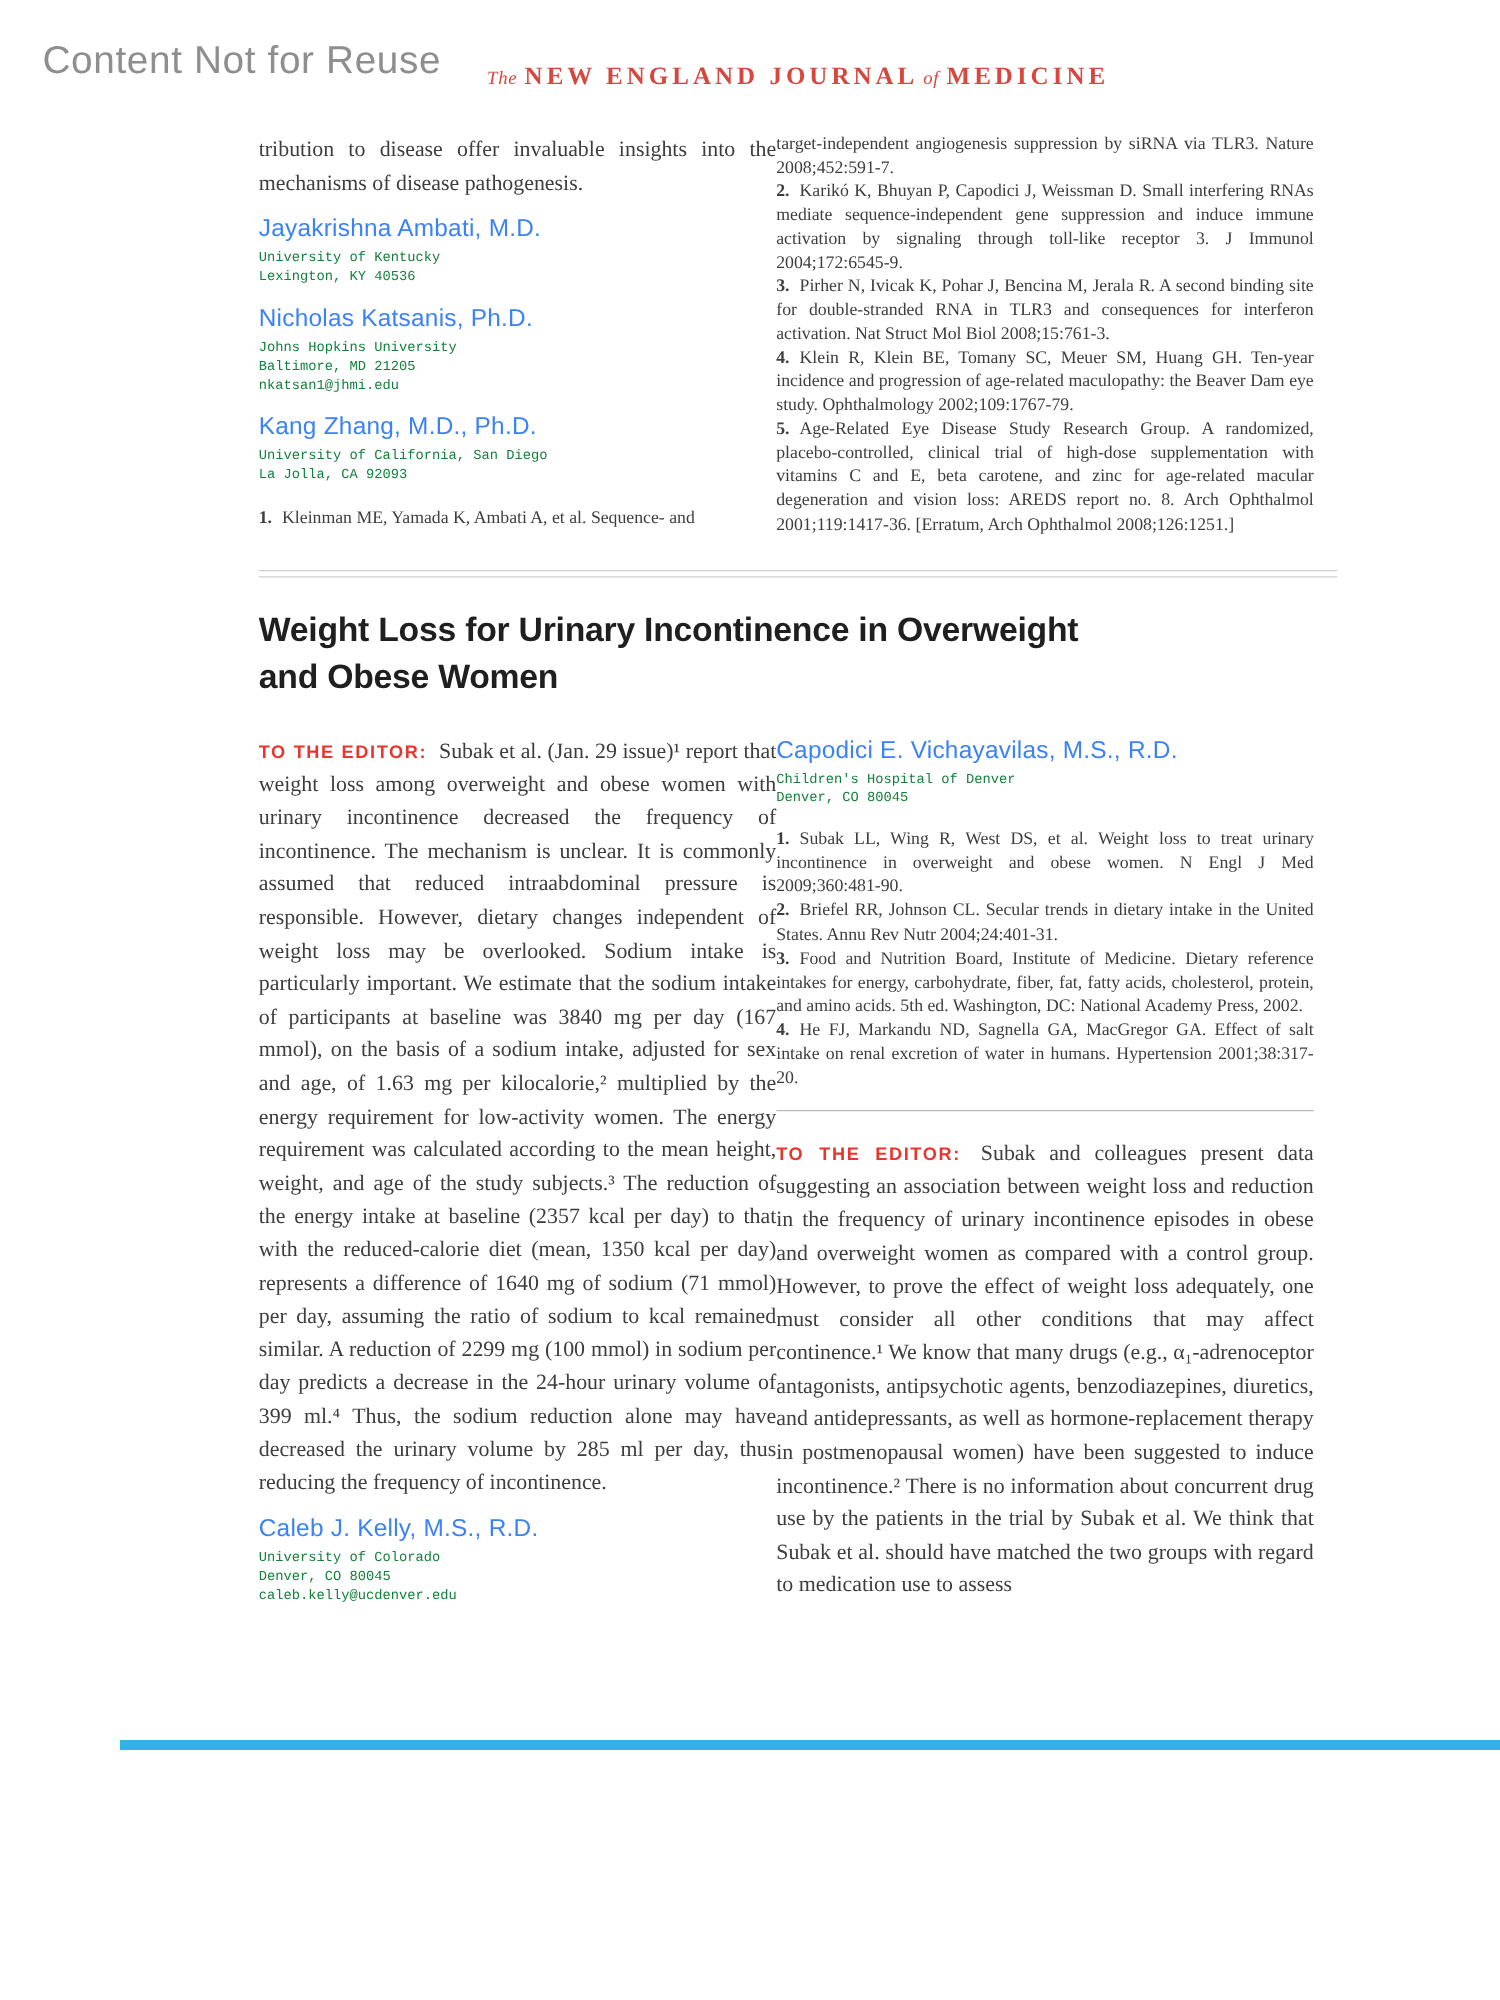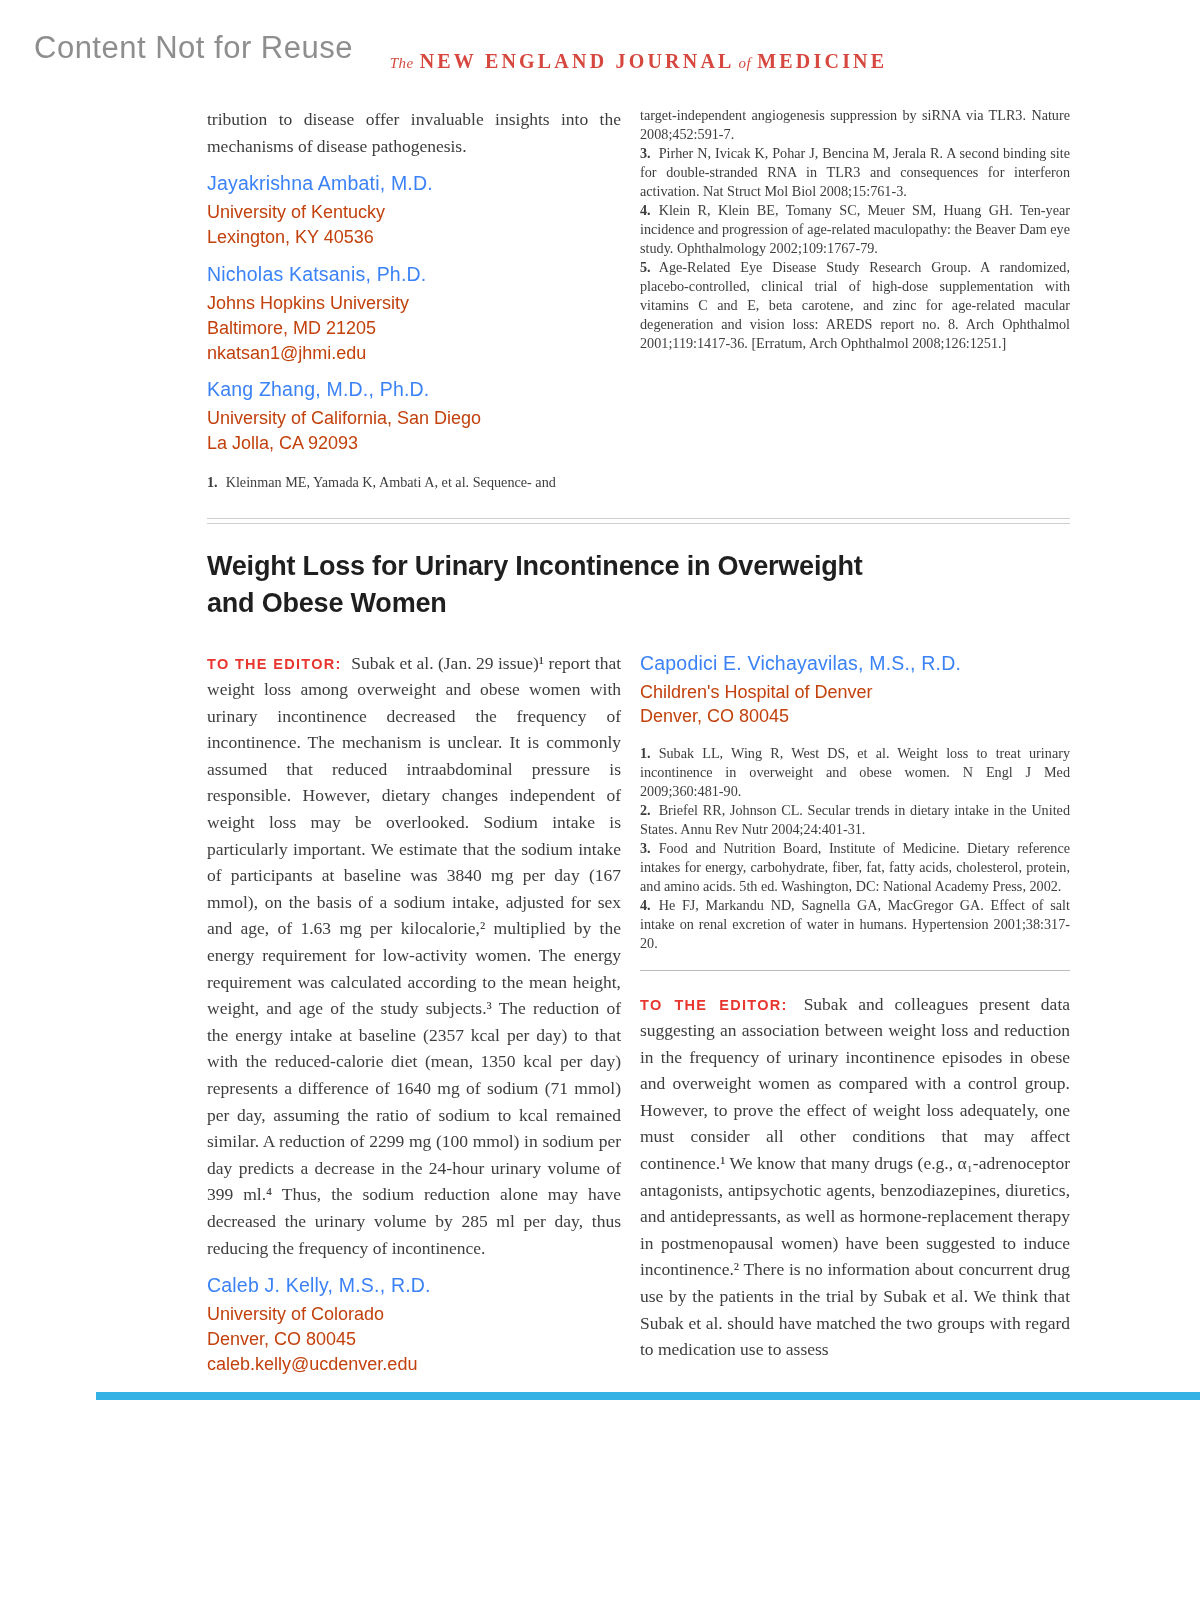--- a/index.html
+++ b/index.html
@@ -43,21 +43,21 @@
     font-size: 15px;
     letter-spacing: 0.5px;
     margin-right: 2px;
   }
   .content {
     position: relative;
     margin-left: 207px;
     width: 863px;
     padding-top: 106px;
   }
-  .two-col { display: flex; gap: 19px; }
+  .two-col { display: flex; }
   .col-left { width: 414px; }
   .col-right { width: 430px; }
 
   .body-text {
     font-size: 17.5px;
     line-height: 1.52;
     text-align: justify;
     color: #3d3d3d;
   }
   .to-editor {
@@ -71,24 +71,24 @@
   .author-name {
     font-family: "Liberation Sans", sans-serif;
     font-size: 19.5px;
     font-weight: normal;
     color: #3b82f6;
     letter-spacing: 0.2px;
     margin-top: 13px;
     margin-bottom: 5px;
   }
   .affil-line {
-    font-family: Liberation Sans, sans-serif;
-    font-size: 18px;
+    font-family: Liberation Mono, monospace;
+    font-size: 11px;
     line-height: 1.38;
-    color: #c2410c;
+    color: #15803d;
   }
   .ref {
     font-size: 14.2px;
     line-height: 1.34;
     text-align: justify;
     color: #3d3d3d;
   }
   .ref-num { font-weight: bold; margin-right: 8px; }
   .ref-start { margin-top: 17px; }
   .refs-block { margin-top: 15px; }
@@ -194,20 +194,23 @@
           <div class="affil-line">La Jolla, CA 92093</div>
         </div>
 
         <p class="ref ref-start">
           <span class="ref-num">1.</span><span>Kleinman ME, Yamada K, Ambati A, et al. Sequence- and</span>
         </p>
       </div>
 
       <div class="col-right">
         <p class="ref">target-independent angiogenesis suppression by siRNA via TLR3. Nature 2008;452:591-7.</p>
+        <p class="ref">
+          <span class="ref-num">2.</span><span>Karikó K, Bhuyan P, Capodici J, Weissman D. Small interfering RNAs mediate sequence-independent gene suppression and induce immune activation by signaling through toll-like receptor 3. J Immunol 2004;172:6545-9.</span>
+        </p>
         <p class="ref">
           <span class="ref-num">3.</span><span>Pirher N, Ivicak K, Pohar J, Bencina M, Jerala R. A second binding site for double-stranded RNA in TLR3 and consequences for interferon activation. Nat Struct Mol Biol 2008;15:761-3.</span>
         </p>
         <p class="ref">
           <span class="ref-num">4.</span><span>Klein R, Klein BE, Tomany SC, Meuer SM, Huang GH. Ten-year incidence and progression of age-related maculopathy: the Beaver Dam eye study. Ophthalmology 2002;109:1767-79.</span>
         </p>
         <p class="ref">
           <span class="ref-num">5.</span><span>Age-Related Eye Disease Study Research Group. A randomized, placebo-controlled, clinical trial of high-dose supplementation with vitamins C and E, beta carotene, and zinc for age-related macular degeneration and vision loss: AREDS report no. 8. Arch Ophthalmol 2001;119:1417-36. [Erratum, Arch Ophthalmol 2008;126:1251.]</span>
         </p>
       </div>

